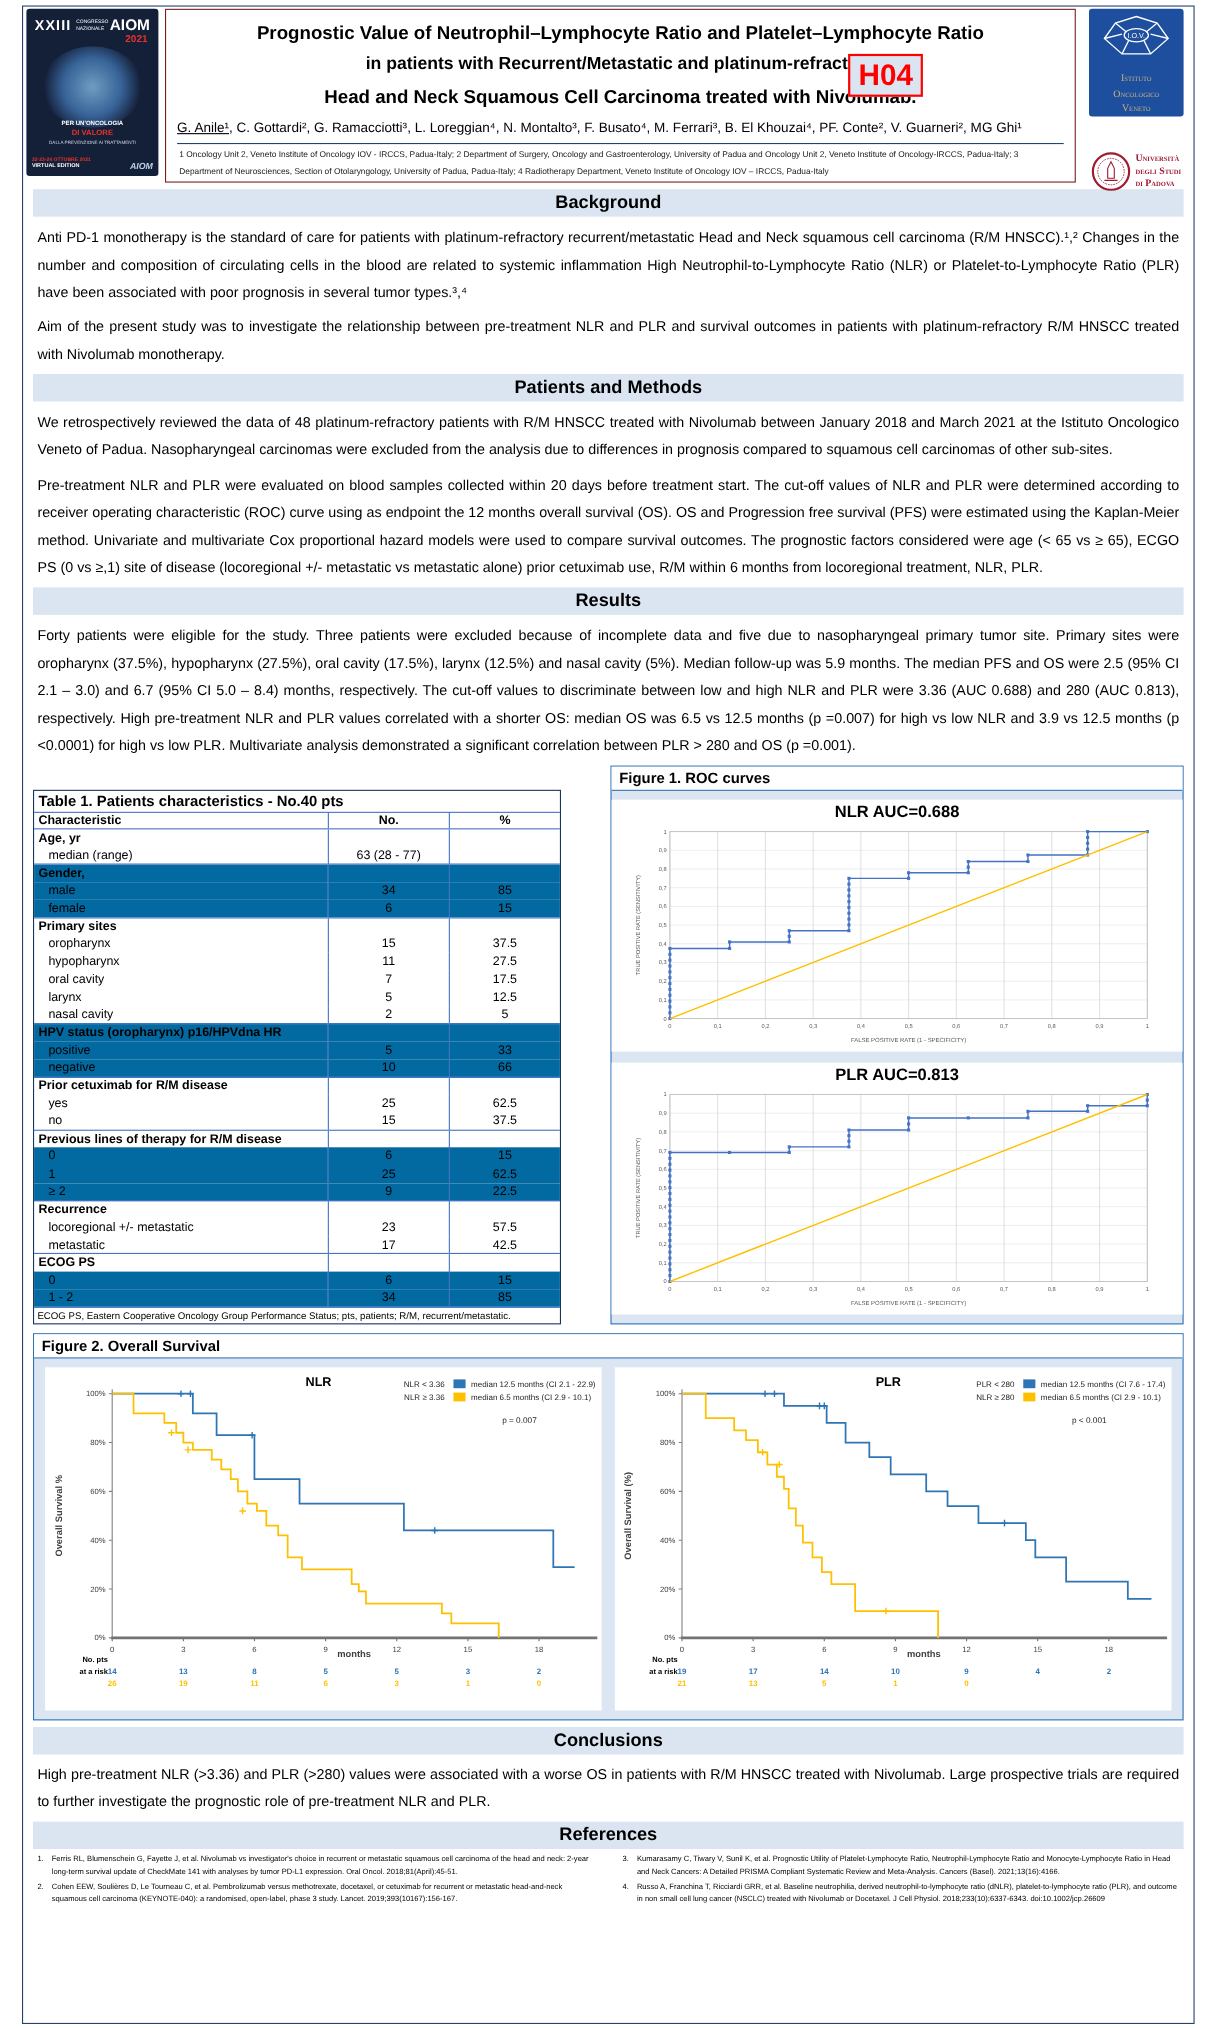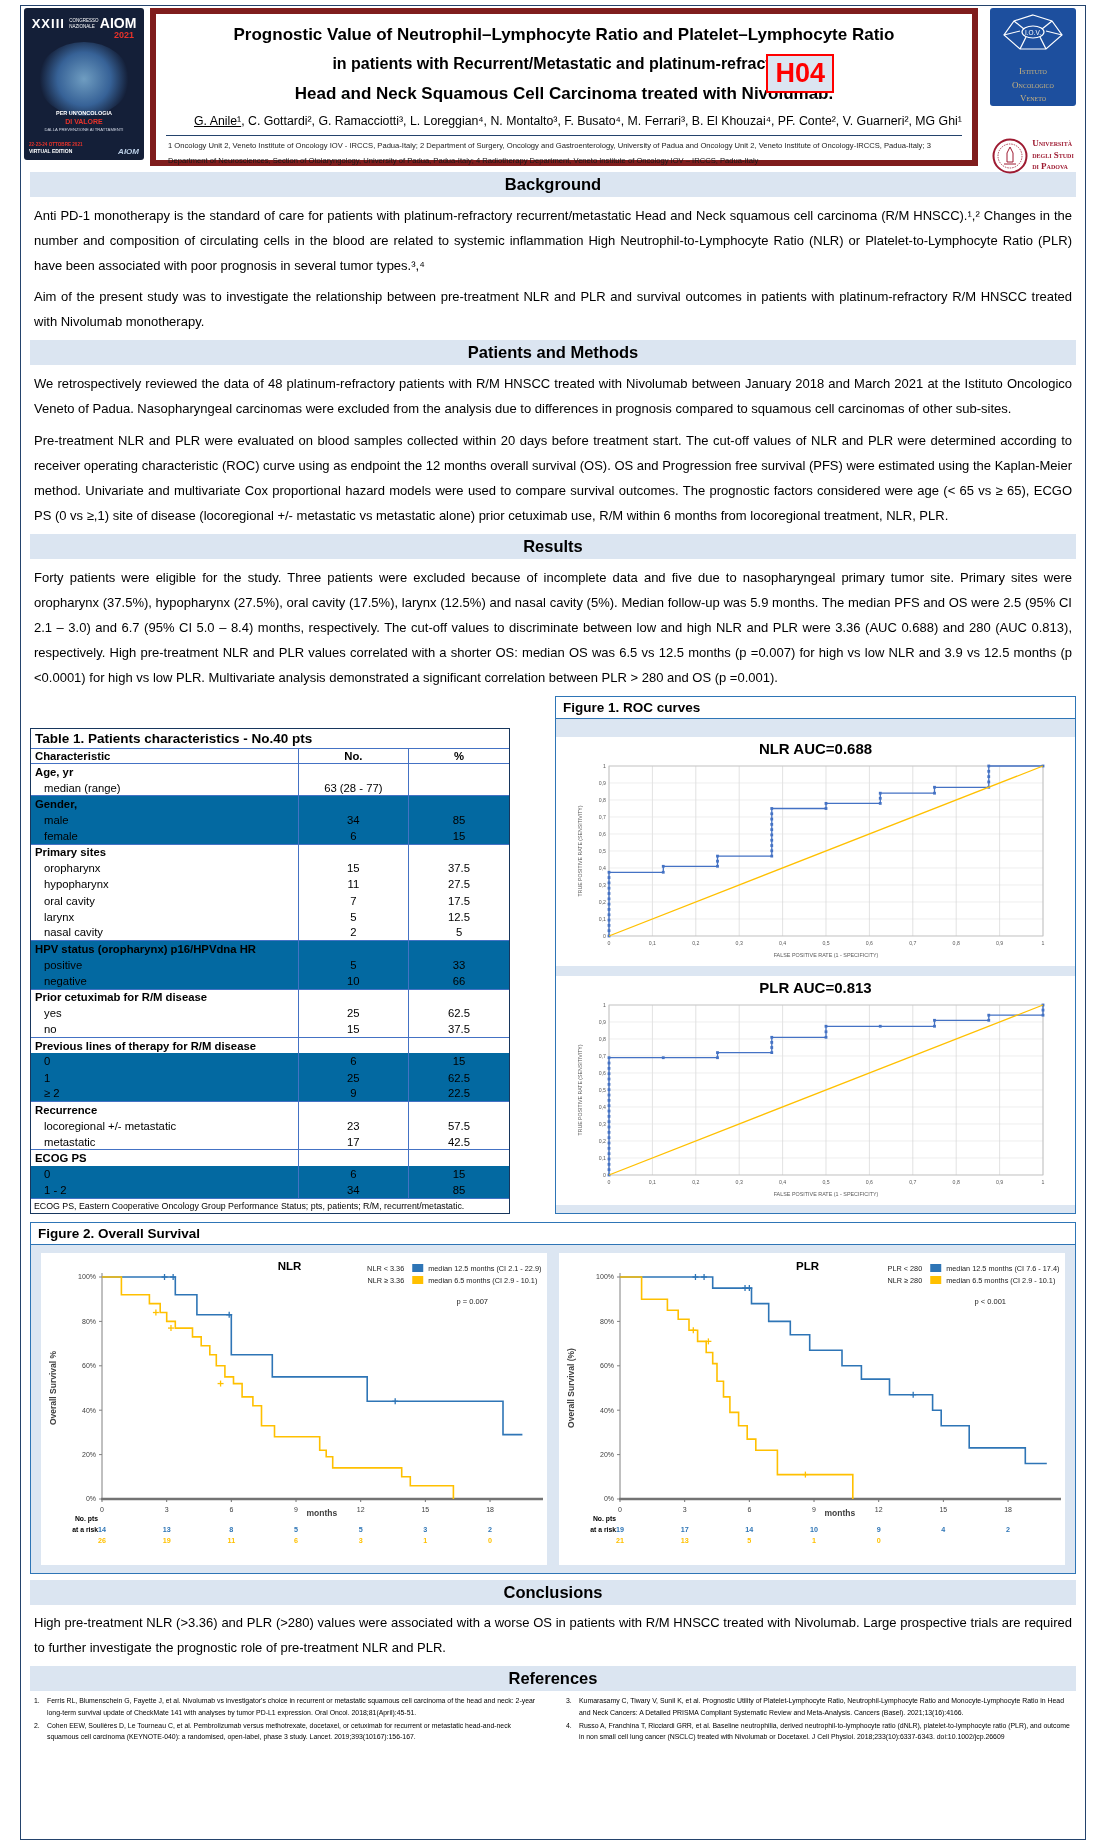--- a/index.html
+++ b/index.html
@@ -19,26 +19,26 @@
   .aiom-top .yr { display:block; text-align:right; margin-right:10px; color:#e8332a; font-weight:bold; font-size:9px; }
   .aiom-mid { position:absolute; left:0; right:0; top:102px; text-align:center; line-height:1.35; }
   .aiom-mid .t1 { font-size:5.5px; font-weight:bold; }
   .aiom-mid .t2 { font-size:7px; font-weight:bold; color:#e8332a; }
   .aiom-mid .t3 { font-size:4.2px; color:#cfd6e4; }
   .aiom-bot { position:absolute; left:5px; bottom:5px; line-height:1.4; }
   .aiom-bot .d { font-size:4.6px; color:#e8332a; font-weight:bold; }
   .aiom-bot .e { font-size:5px; font-weight:bold; }
   .aiom-logo { position:absolute; right:5px; bottom:4px; font-size:8px; font-weight:bold; color:#bcd0e8; font-style:italic; }
 
-  .title-block { flex:1; border:6px solid #7f1d1d; margin-left:6px; position:relative; padding:6px 10px 0 10px; background:#fff; }
+  .title-block { flex:1; border:1px solid #7f1d1d; margin-left:6px; position:relative; padding:6px 10px 0 10px; background:#fff; }
   .titles { text-align:center; font-weight:bold; line-height:1.78; }
   .titles .t1 { font-size:17px; }
   .titles .t2 { font-size:16px; }
   .titles .t3 { font-size:17px; }
-  .authors { font-size:12.3px; margin-top:5px;margin-left:28px; }
+  .authors { font-size:12.3px; margin-top:5px; }
   .authors .first { text-decoration:underline; }
   .affil { font-size:7.6px; border-top:1px solid #24436c; margin-top:7px; padding:3px 2px 16px 2px; line-height:1.95; color:#1a1a1a; }
   .h04 { position:absolute; right:138px; top:40px; border:2px solid #f00; color:#f00; background:#dbe5f1;
          font-size:27px; font-weight:bold; padding:0 7px; line-height:1.3; }
 
   .right-logos { width:98px; margin-left:6px; flex:none; display:flex; flex-direction:column; align-items:center;gap:27px; }
   .iov-box { width:86px; height:102px; background:#1d4f9e; border-radius:3px; display:flex; flex-direction:column; align-items:center; padding-top:5px; }
   .iov-name { font-family:"Liberation Serif", serif; font-variant:small-caps; color:#c9b37e; font-size:9px; text-align:center; line-height:1.5; margin-top:2px; }
   .unipd { display:flex; align-items:center; margin-top:5px; }
   .unipd-name { font-family:"Liberation Serif", serif; font-variant:small-caps; color:#9e1b32; font-weight:bold; font-size:9px; line-height:1.3; margin-left:4px; }
@@ -57,21 +57,21 @@
   .t1 td { padding:1px 4px; height:16.1px; }
   .t1 col.c1 { width:266px; } .t1 col.c2 { width:110px; } .t1 col.c3 { width:100px; }
   .t1 tr.group td { font-weight:bold; border-top:1px solid #4472c4; }
   .t1 tr.item td.label { padding-left:13px; }
   .t1 tr.shaded { background:#0369a1; }
   .t1-foot { font-size:8.8px; padding:2px 3px; border-top:1.5px solid #4472c4; }
 
   .fig-box { border:1.5px solid #2e75b6; background:#dce6f2; }
   .fig-head { background:#fff; font-weight:bold; font-size:13.5px; padding:3px 7px; border-bottom:1.5px solid #2e75b6; }
   .fig1 { margin-left:45px; width:522px; }
-  .fig1-inner { padding:8px 0;margin-top:10px; }
+  .fig1-inner { padding:8px 0; }
   .roc-panel { background:#fff; padding:3px 0 2px 0; }
   .roc-panel + .roc-panel { margin-top:10px; }
   .roc-title { text-align:center; font-weight:bold; font-size:15px; height:18px; }
   svg.chart { display:block; margin:0 auto; font-family:"Liberation Sans", sans-serif; }
 
   
   .fig2 { margin:8px 30px 0 30px; }
   .fig2-inner { display:flex; gap:12px; padding:8px 10px; }
   .km-panel { background:#fff; flex:1; padding:2px 0; }
 

